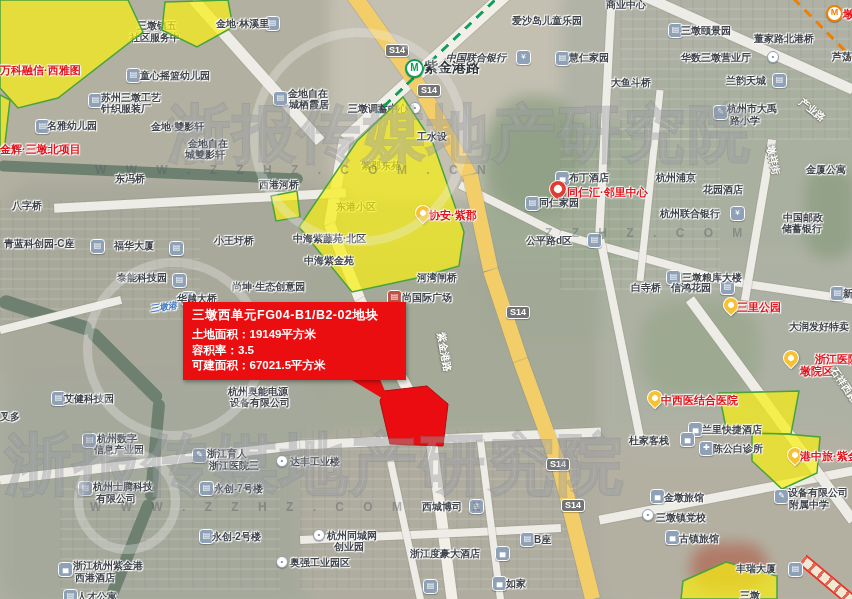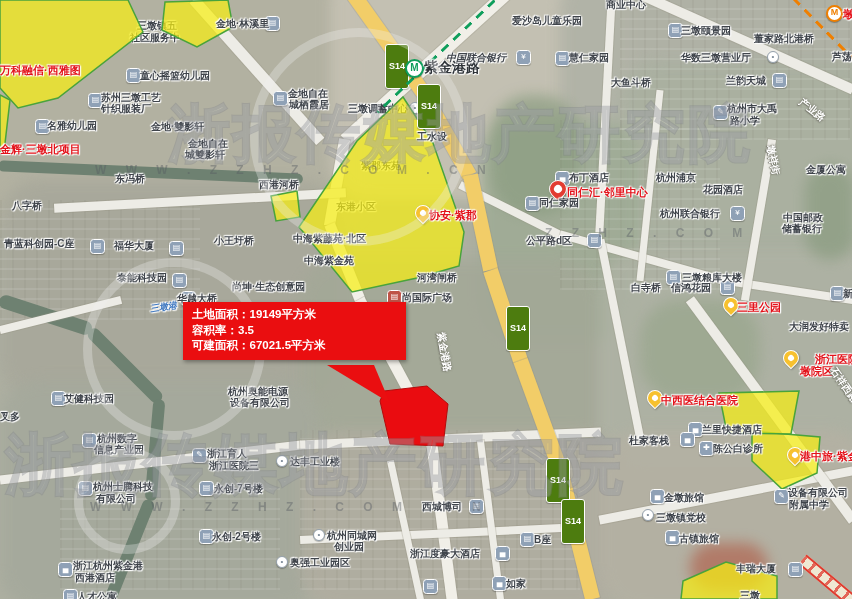--- a/index.html
+++ b/index.html
@@ -16,22 +16,22 @@
   .railway{position:absolute;z-index:12;transform-origin:center;height:9px;background:#efe8d2;
            border-top:2px solid #df3a2e;border-bottom:2px solid #df3a2e;
            background-image:repeating-linear-gradient(90deg,rgba(223,58,46,.75) 0 3px,transparent 3px 11px);}
   .lab{position:absolute;font-weight:bold;white-space:nowrap;color:#3f444b;font-size:10px;z-index:50;
        text-shadow:0 0 2px #fff,0 0 2px #fff,0 0 2px #fff,1px 1px 1px #fff,-1px -1px 1px #fff;}
   .lab.red{color:#e3121a;font-size:11px;}
   .lab.dim{z-index:30;}
   .lab.roadlab{color:#fff;text-shadow:0 0 2px #7d7f72,0 0 2px #7d7f72,0 1px 1px #6d6f63;}
   .lab.water{color:#3f78c0;font-style:italic;font-size:9px;}
   .lab.big{font-size:14px;color:#2e3338;}
-  .badge{position:absolute;background:#4d7c0f;color:#fff;font-size:9px;font-weight:bold;border:1px solid #fff;
-         border-radius:3px;padding:16px 3px;line-height:11px;z-index:45;box-shadow:0 1px 1px rgba(0,0,0,.25);}
+  .badge{position:absolute;background:#737373;color:#fff;font-size:9px;font-weight:bold;border:1px solid #fff;
+         border-radius:3px;padding:0 3px;line-height:11px;z-index:45;box-shadow:0 1px 1px rgba(0,0,0,.25);}
   .icon{position:absolute;width:13px;height:13px;border-radius:3.5px;background:#8fa1b6;border:1px solid #fff;
         color:#fff;font-size:8px;line-height:12px;text-align:center;z-index:48;box-shadow:0 1px 1px rgba(0,0,0,.25);
         overflow:hidden;}
   .icon.dot{width:10px;height:10px;border-radius:50%;background:#fff;border:1px solid #94a0ab;color:#7d8b99;
             font-size:8px;line-height:9px;}
   .pin{position:absolute;width:14px;height:14px;border-radius:50% 50% 50% 0;transform:rotate(-45deg);
        z-index:49;border:1px solid #fff;box-shadow:0 1px 2px rgba(0,0,0,.3);}
   .pin::after{content:"";position:absolute;inset:4px;background:#fff;border-radius:50%;}
   .pin.y{background:#f7c12f;}
   .pin.r{background:#e23c32;width:16px;height:16px;}
@@ -49,20 +49,21 @@
           -webkit-text-stroke:2px rgba(125,130,138,.34);white-space:nowrap;}
   .wm-letters{position:absolute;color:rgba(85,90,98,.42);font-size:12px;letter-spacing:8px;z-index:55;
               white-space:nowrap;font-weight:bold;}
   .wm-circle{position:absolute;border:9px solid rgba(240,240,240,.32);border-radius:50%;z-index:54;}
 </style>
 </head>
 <body>
 
 <div id="stage" style="background: rgb(173, 175, 161);">
   <div class="callout" id="callout" style="left: 183px; top: 302px; width: 205px; background: rgb(234, 14, 16);">
+    <div class="t">三墩西单元FG04-B1/B2-02地块</div>
     <div class="l">土地面积：19149平方米</div>
     <div class="l">容积率：3.5</div>
     <div class="l">可建面积：67021.5平方米</div>
   </div>
 <div class="patch" style="left: -30px; top: -30px; width: 400px; height: 260px; background: rgb(179, 178, 162); opacity: 0.9; z-index: 1;"></div>
     <div class="patch" style="left: 330px; top: -40px; width: 300px; height: 240px; background: rgb(198, 194, 180); opacity: 0.9; z-index: 1;"></div>
     <div class="patch" style="left: 560px; top: -30px; width: 340px; height: 260px; background: rgb(176, 178, 166); opacity: 0.9; z-index: 1;"></div>
     <div class="patch" style="left: 620px; top: 60px; width: 260px; height: 200px; background: rgb(169, 176, 160); opacity: 0.8; z-index: 1;"></div>
     <div class="patch" style="left: 480px; top: 120px; width: 160px; height: 220px; background: rgb(157, 171, 148); opacity: 0.8; z-index: 1;"></div>
     <div class="patch" style="left: 0px; top: 180px; width: 340px; height: 220px; background: rgb(168, 168, 155); opacity: 0.9; z-index: 1;"></div>

